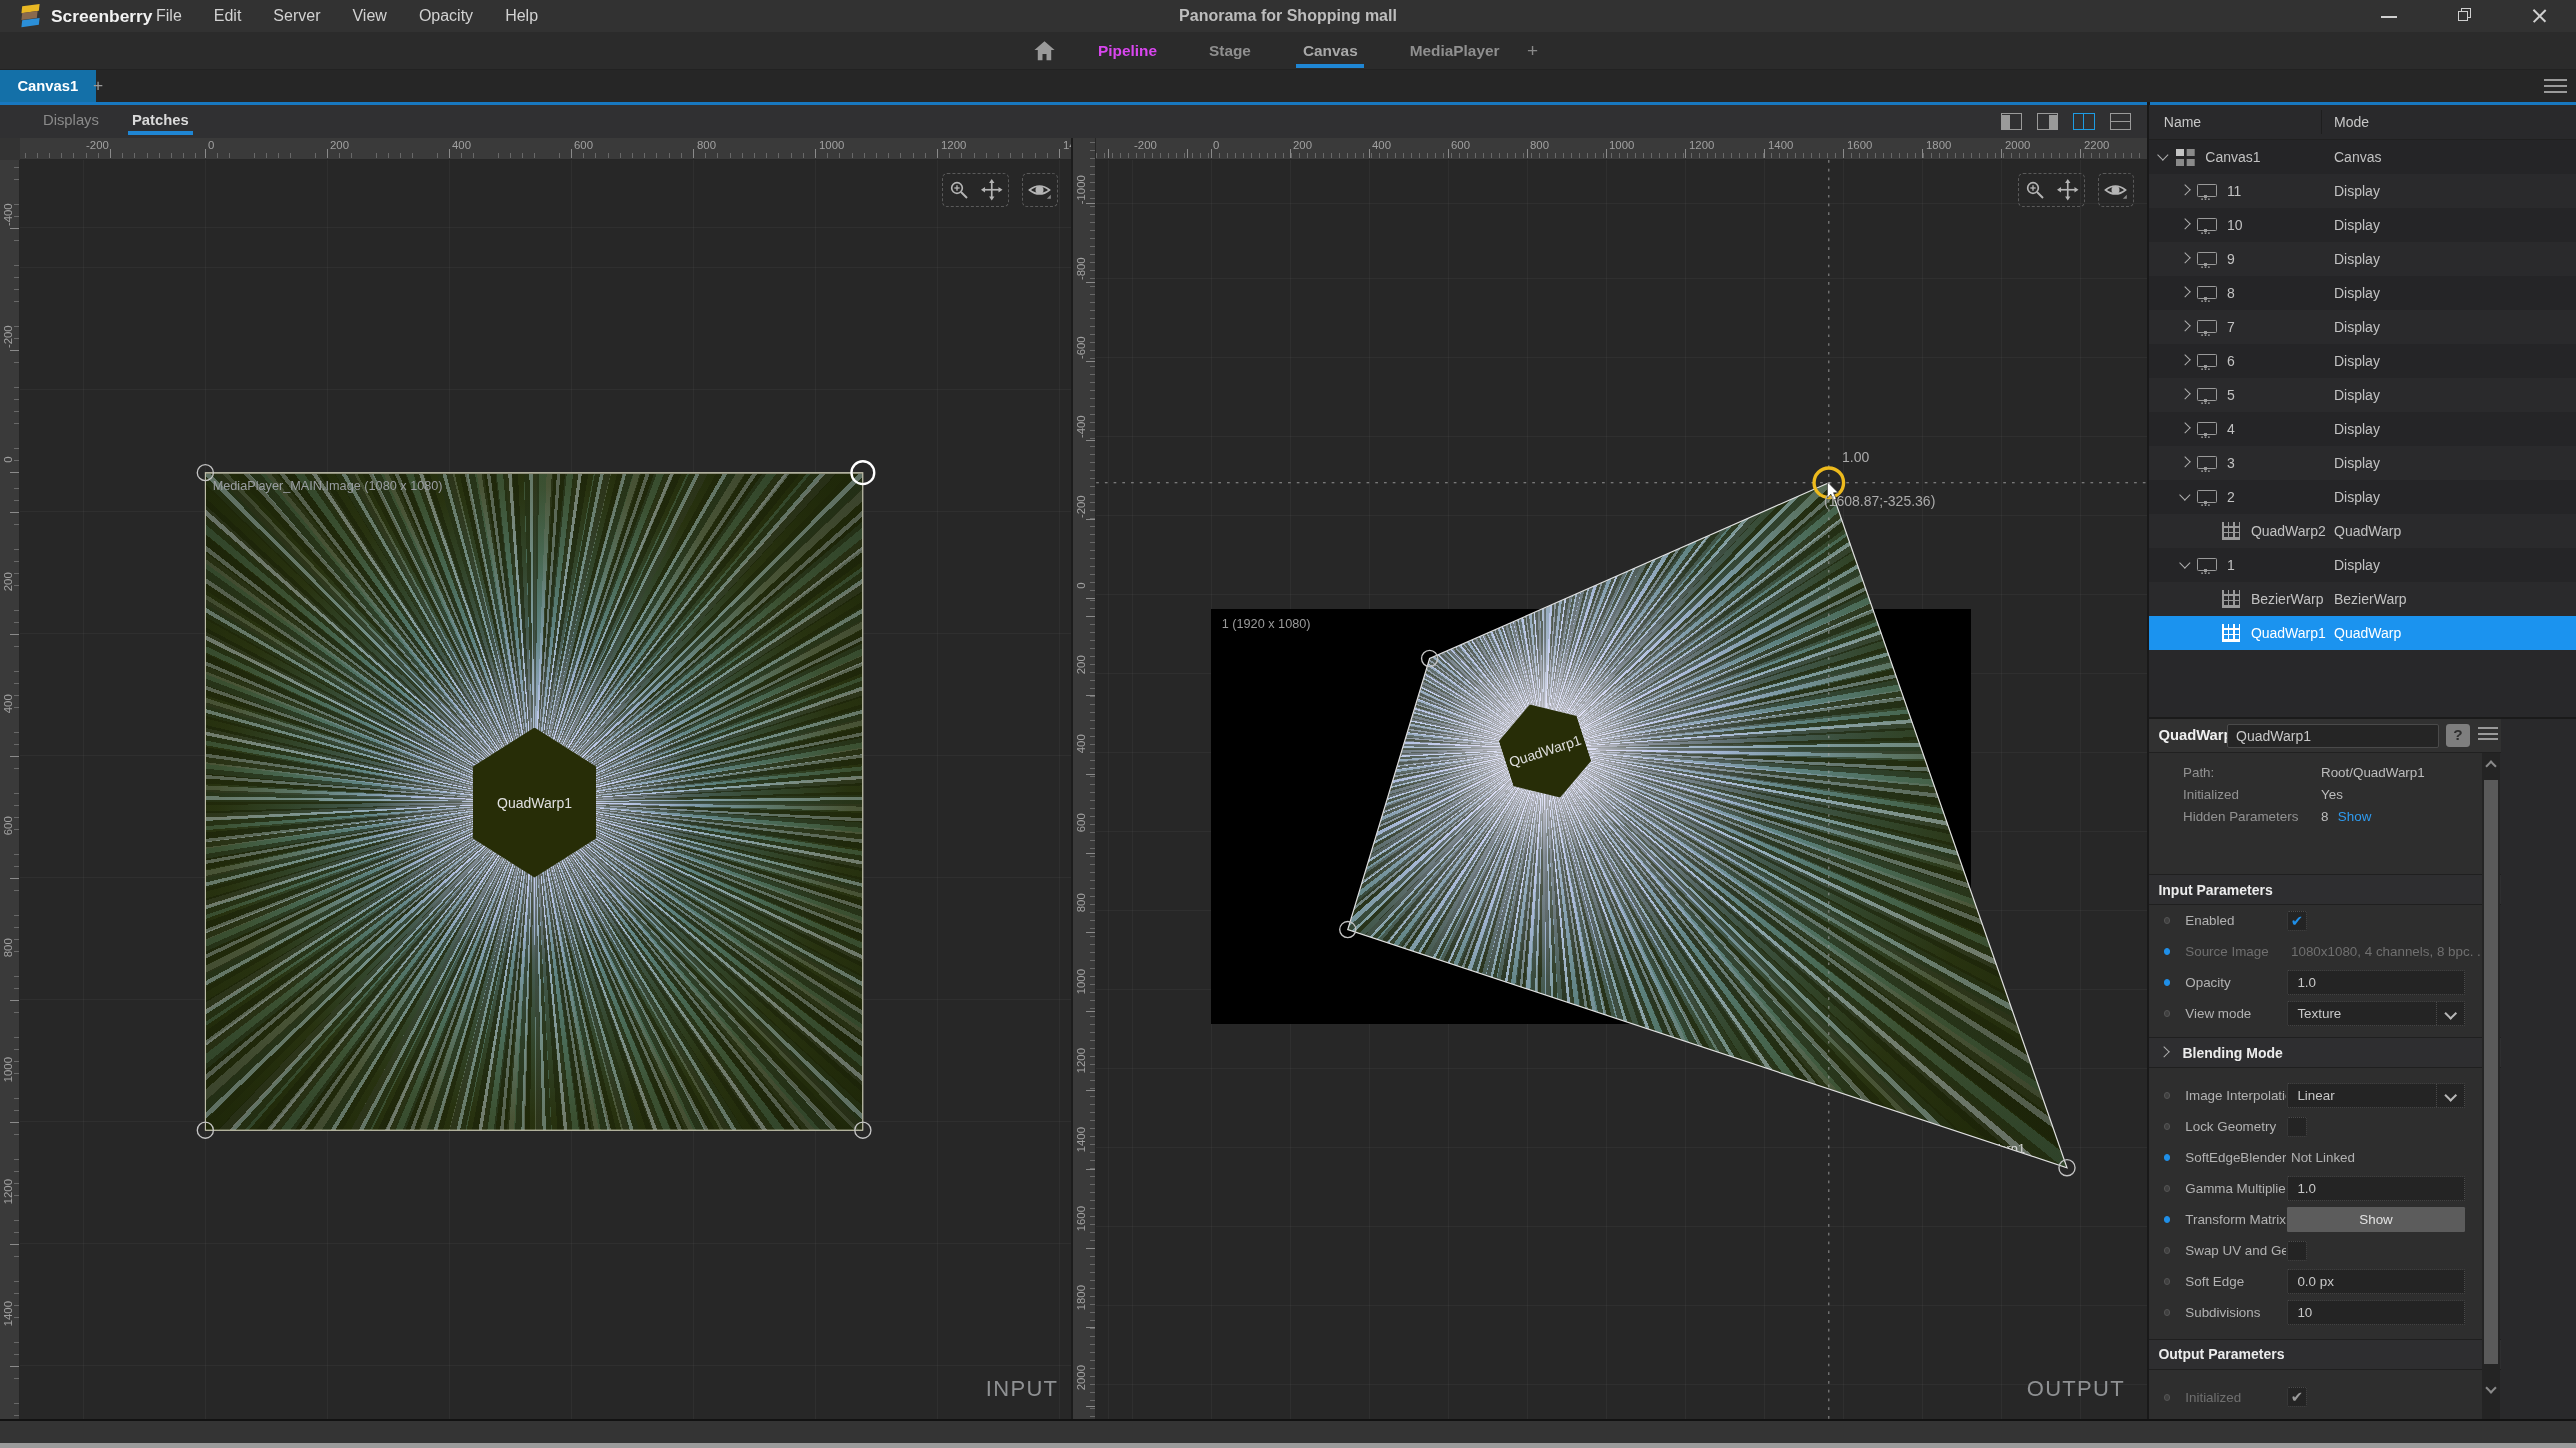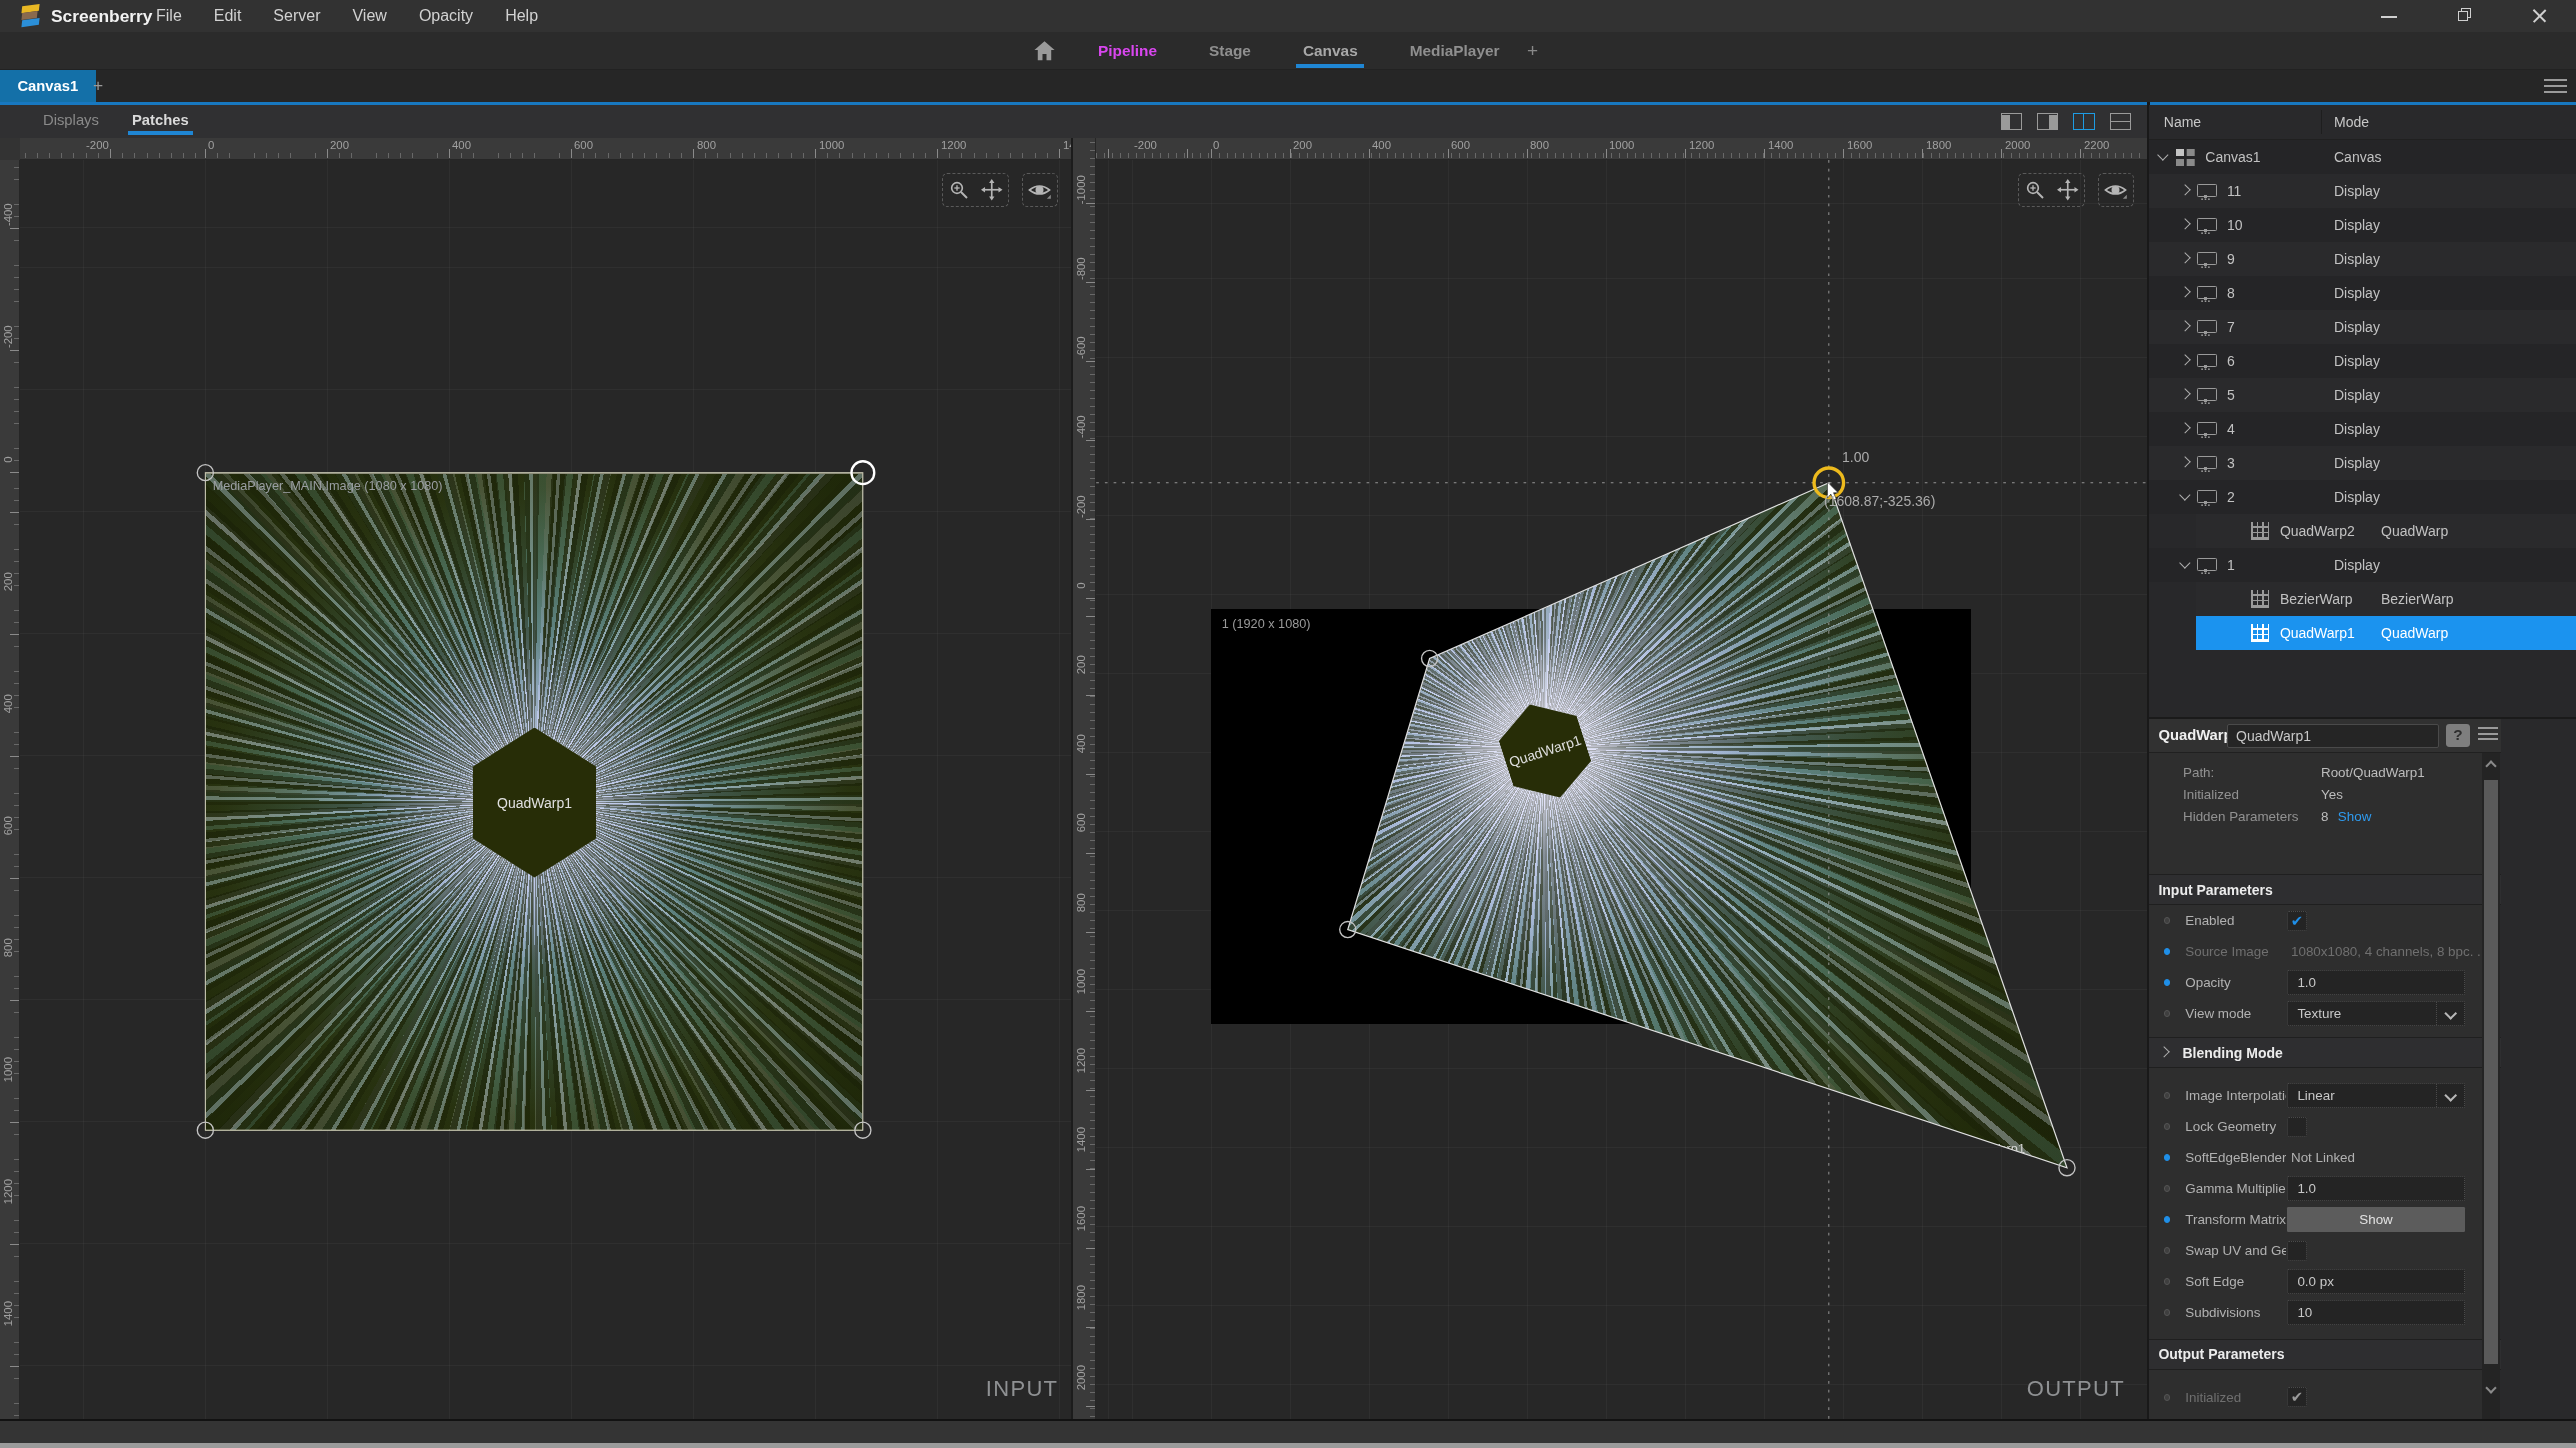--- a/index.html
+++ b/index.html
@@ -149,21 +149,21 @@
   #tree-header .col1 { position:absolute; left:14.8px; top:8.7px; font-size:14px; color:#c8c8c8; }
   #tree-header .col2 { position:absolute; left:185px; top:8.7px; font-size:14px; color:#c8c8c8; }
   #tree-header .div { position:absolute; left:172px; top:5.4px; width:1.3px; height:24px; background:#1e1e1e; }
   #tree { position:absolute; left:0; top:35px; width:427px; }
   .trow { position:relative; height:34px; display:flex; align-items:center; font-size:14px; color:#c2c2c2; }
   .trow:nth-child(odd) { background:#252527; }
   .trow:nth-child(even) { background:#2a2a2c; }
   .trow.sel { background:#1b93ef !important; color:#fff; }
   .trow .tname { margin-left:6.7px; white-space:nowrap; }
   .trow .ttype { position:absolute; left:185px; }
-  .trow.d0 { padding-left:5.4px; } .trow.d1 { padding-left:27px; } .trow.d2 { padding-left:53px;margin-left:47px; }
+  .trow.d0 { padding-left:5.4px; } .trow.d1 { padding-left:27px; } .trow.d2 { padding-left:71px; }
   .chev { width:20px; height:17.4px; position:relative; flex:none; }
   .chev.r::before, .chev.d::before { content:""; position:absolute; top:4px; left:4.7px; width:6.7px; height:6.7px;
       border-right:1.7px solid #b0b0b0; border-bottom:1.7px solid #b0b0b0; }
   .chev.r::before { transform:rotate(-45deg); }
   .chev.d::before { transform:rotate(45deg); top:2.7px; }
   .ticon { width:21.5px; height:19px; position:relative; flex:none; margin-right:2.7px; }
   .ticon.canvas::before { content:""; position:absolute; left:1.3px; top:1.3px; width:8px; height:7.4px; background:#c4c4c4;
       box-shadow:10.7px 0 0 #8a8a8a, 0 10px 0 #8a8a8a, 10.7px 10px 0 #8a8a8a; }
   .ticon.display::before { content:""; position:absolute; left:0.7px; top:2px; width:18px; height:11.4px;
       border:1.7px solid #9a9a9a; border-radius:1.3px; }
@@ -245,20 +245,21 @@
   <div id="appname">Screenberry</div>
   <div id="menubar">
 
   <span class="menu-item">File</span>
       <span class="menu-item">Edit</span>
       <span class="menu-item">Server</span>
       <span class="menu-item">View</span>
       <span class="menu-item">Opacity</span>
       <span class="menu-item">Help</span>
     </div>
+  <div id="wintitle">Panorama for Shopping mall</div>
   <div id="winbtns">
     <div class="winbtn">
         <span class="bar"></span>
       </div>
     <div class="winbtn">
         <span class="sq2"></span>
         <span class="sq"></span>
       </div>
     <div class="winbtn">
         <span class="x1"></span>

